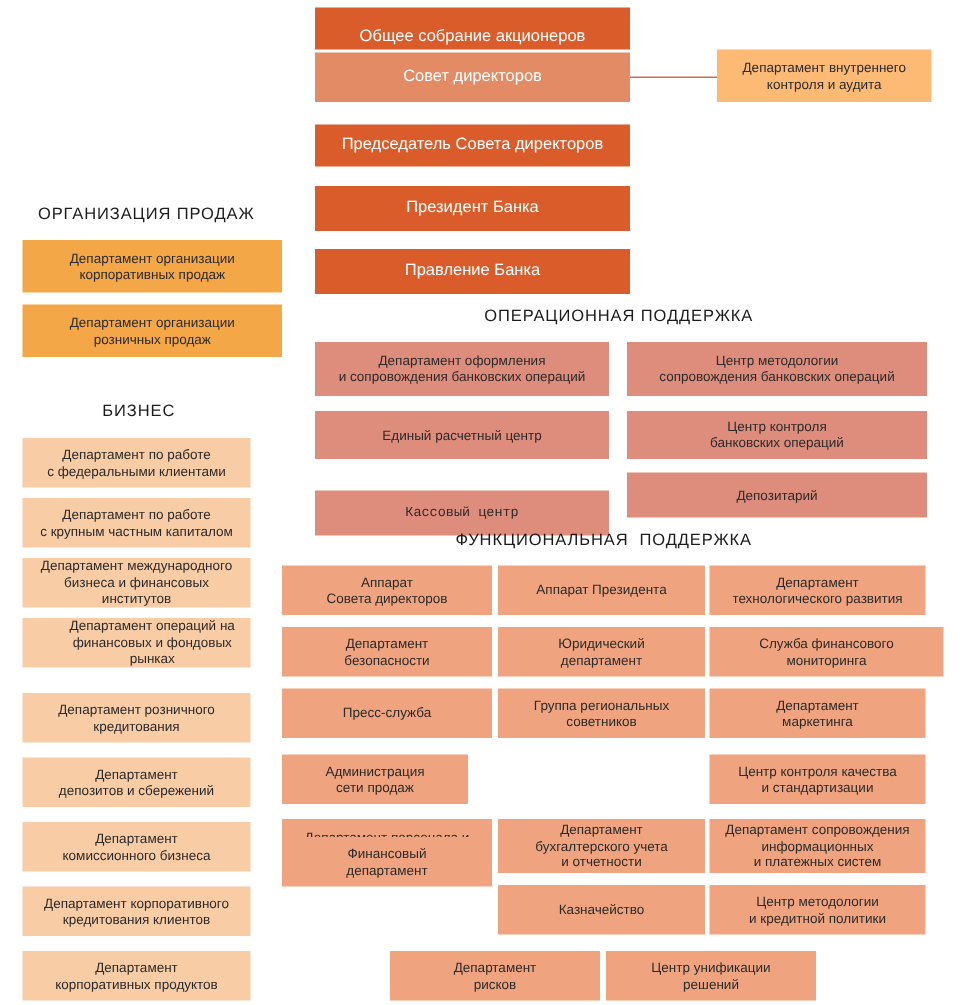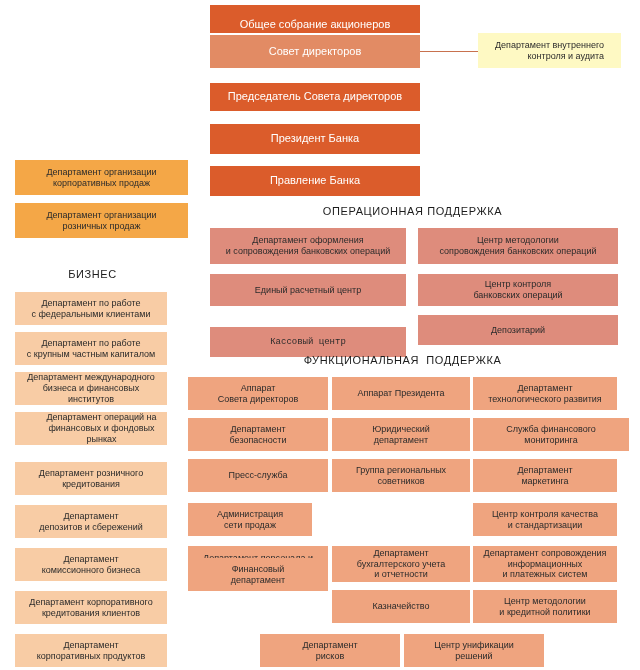--- a/index.html
+++ b/index.html
@@ -42,24 +42,23 @@
     color: #ffffff;
     font-size: 11px;
     font-weight: normal;
   }
   .box.top-light {
     background: #E28B64;
     color: #ffffff;
     font-size: 11px;
   }
   .box.audit {
-    background: #fef9c3;
-    color: #2b2b2b;
-    font-size: 9px;
-    text-align: right;
+    background: #fdba74;
+    color: #2b2b2b;
+    font-size: 9px;
   }
   
   .box.sales {
     background: #F4A747;
     color: #2b2b2b;
     font-size: 9px;
   }
   
   .box.business {
     background: #F8CCA5;
@@ -116,20 +115,21 @@
   </div>
 
   <div class="box top-strong" style="left:210px; top:124px; width:210px; height:30px;">
     <span>Президент Банка</span>
   </div>
 
   <div class="box top-strong" style="left:210px; top:166px; width:210px; height:30px;">
     <span>Правление Банка</span>
   </div>
 
+  <div class="section-title" style="left:0px; top:137px; width:195px;">ОРГАНИЗАЦИЯ ПРОДАЖ</div>
 
   <div class="box sales" style="left:15px; top:160px; width:173px; height:35px;">
     <span>Департамент организации
 корпоративных продаж</span>
   </div>
 
   <div class="box sales" style="left:15px; top:203px; width:173px; height:35px;">
     <span>Департамент организации
 розничных продаж</span>
   </div>

